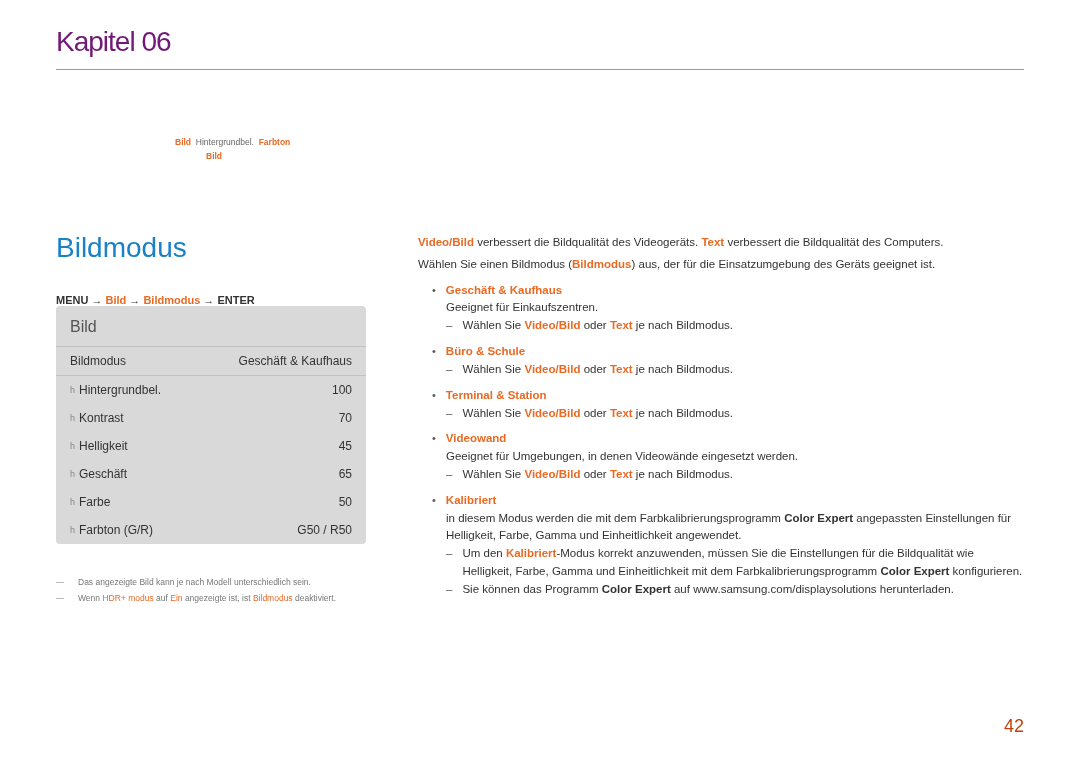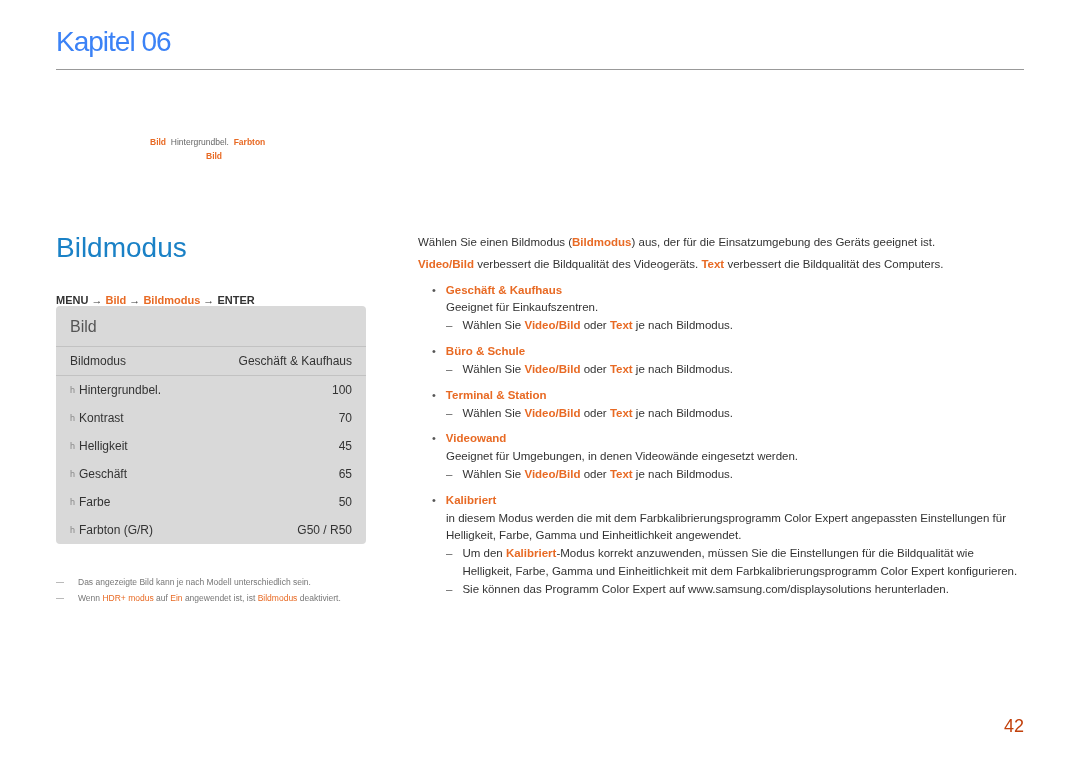--- a/index.html
+++ b/index.html
@@ -14,41 +14,41 @@
   }
   .page {
     padding: 0 56px;
   }
   .chapter {
     position: absolute;
     top: 26px;
     left: 56px;
     font-size: 28px;
     font-weight: 300;
-    color: #3b82f6;
+    color: #701a75;
     letter-spacing: -1px;
   }
   .rule {
     position: absolute;
     top: 69px;
     left: 56px;
     right: 56px;
     border: none;
     border-top: 1px solid #999;
   }
   .note-top {
     position: absolute;
     top: 136px;
     left: 56px;
     font-size: 8.5px;
     line-height: 1.6;
     color: #666;
   }
   .note-top .hl { color: #e86a24; font-weight: bold; }
-  .note-top .row1 { margin-left: 94px; }
+  .note-top .row1 { margin-left: 119px; }
   .note-top .row2 { margin-left: 150px; }
   .main {
     position: absolute;
     top: 228px;
     left: 56px;
     right: 56px;
     display: flex;
     gap: 52px;
     align-items: flex-end;
   }
@@ -102,21 +102,21 @@
   .footnotes .fn .dash { font-size: 8px; }
   .rightcol {
     flex: 1;
     font-size: 11.5px;
     color: #333;
     line-height: 1.55;
     padding-top: 6px;
   }
   .rightcol p { margin-bottom: 4px; }
   .rightcol .hl { color: #e86a24; font-weight: bold; }
-  .rightcol b { font-weight: normal; color: #333; }
+  .rightcol b { font-weight: bold; color: #333; }
   .modes { margin-top: 8px; }
   .mode-item { margin-bottom: 8px; }
   .mode-item .bullet-row { display: flex; gap: 10px; padding-left: 14px; }
   .mode-item .bullet { font-size: 11px; color: #555; }
   .mode-item .title { color: #e86a24; font-weight: bold; }
   .mode-item .desc { padding-left: 28px; color: #333; }
   .mode-item .sub { display: flex; gap: 10px; padding-left: 28px; }
   .mode-item .sub .dash { color: #555; }
   .page-num {
     position: absolute;
@@ -204,28 +204,28 @@
         </div>
       </div>
 
       <div class="footnotes">
         <div class="fn">
             <span class="dash">―</span>
             <span>Das angezeigte Bild kann je nach Modell unterschiedlich sein.</span>
           </div>
         <div class="fn">
             <span class="dash">―</span>
-            <span><span>Wenn </span><span class="hl">HDR+ modus</span><span> auf </span><span class="hl">Ein</span><span> angewendet ist, ist </span><span class="hl">Bildmodus</span><span> deaktiviert.</span></span>
+            <span><span>Wenn </span><span class="hl">HDR+ modus</span><span> auf </span><span class="hl">Ein</span><span> angezeigte ist, ist </span><span class="hl">Bildmodus</span><span> deaktiviert.</span></span>
           </div>
       </div>
     </div>
 
     <div class="rightcol">
+      <p><span class="hl">Video/Bild</span><span> verbessert die Bildqualität des Videogeräts. </span><span class="hl">Text</span><span> verbessert die Bildqualität des Computers.</span></p>
       <p><span>Wählen Sie einen Bildmodus (</span><span class="hl">Bildmodus</span><span>) aus, der für die Einsatzumgebung des Geräts geeignet ist.</span></p>
-      <p><span class="hl">Video/Bild</span><span> verbessert die Bildqualität des Videogeräts. </span><span class="hl">Text</span><span> verbessert die Bildqualität des Computers.</span></p>
 
       <div class="modes" id="modes-container">
           <div class="mode-item">
             <div class="bullet-row">
               <span class="bullet">•</span>
               <span class="title">Geschäft &amp; Kaufhaus</span>
             </div>
             <div class="desc">Geeignet für Einkaufszentren.</div>
             <div class="sub">
               <span class="dash">–</span>

